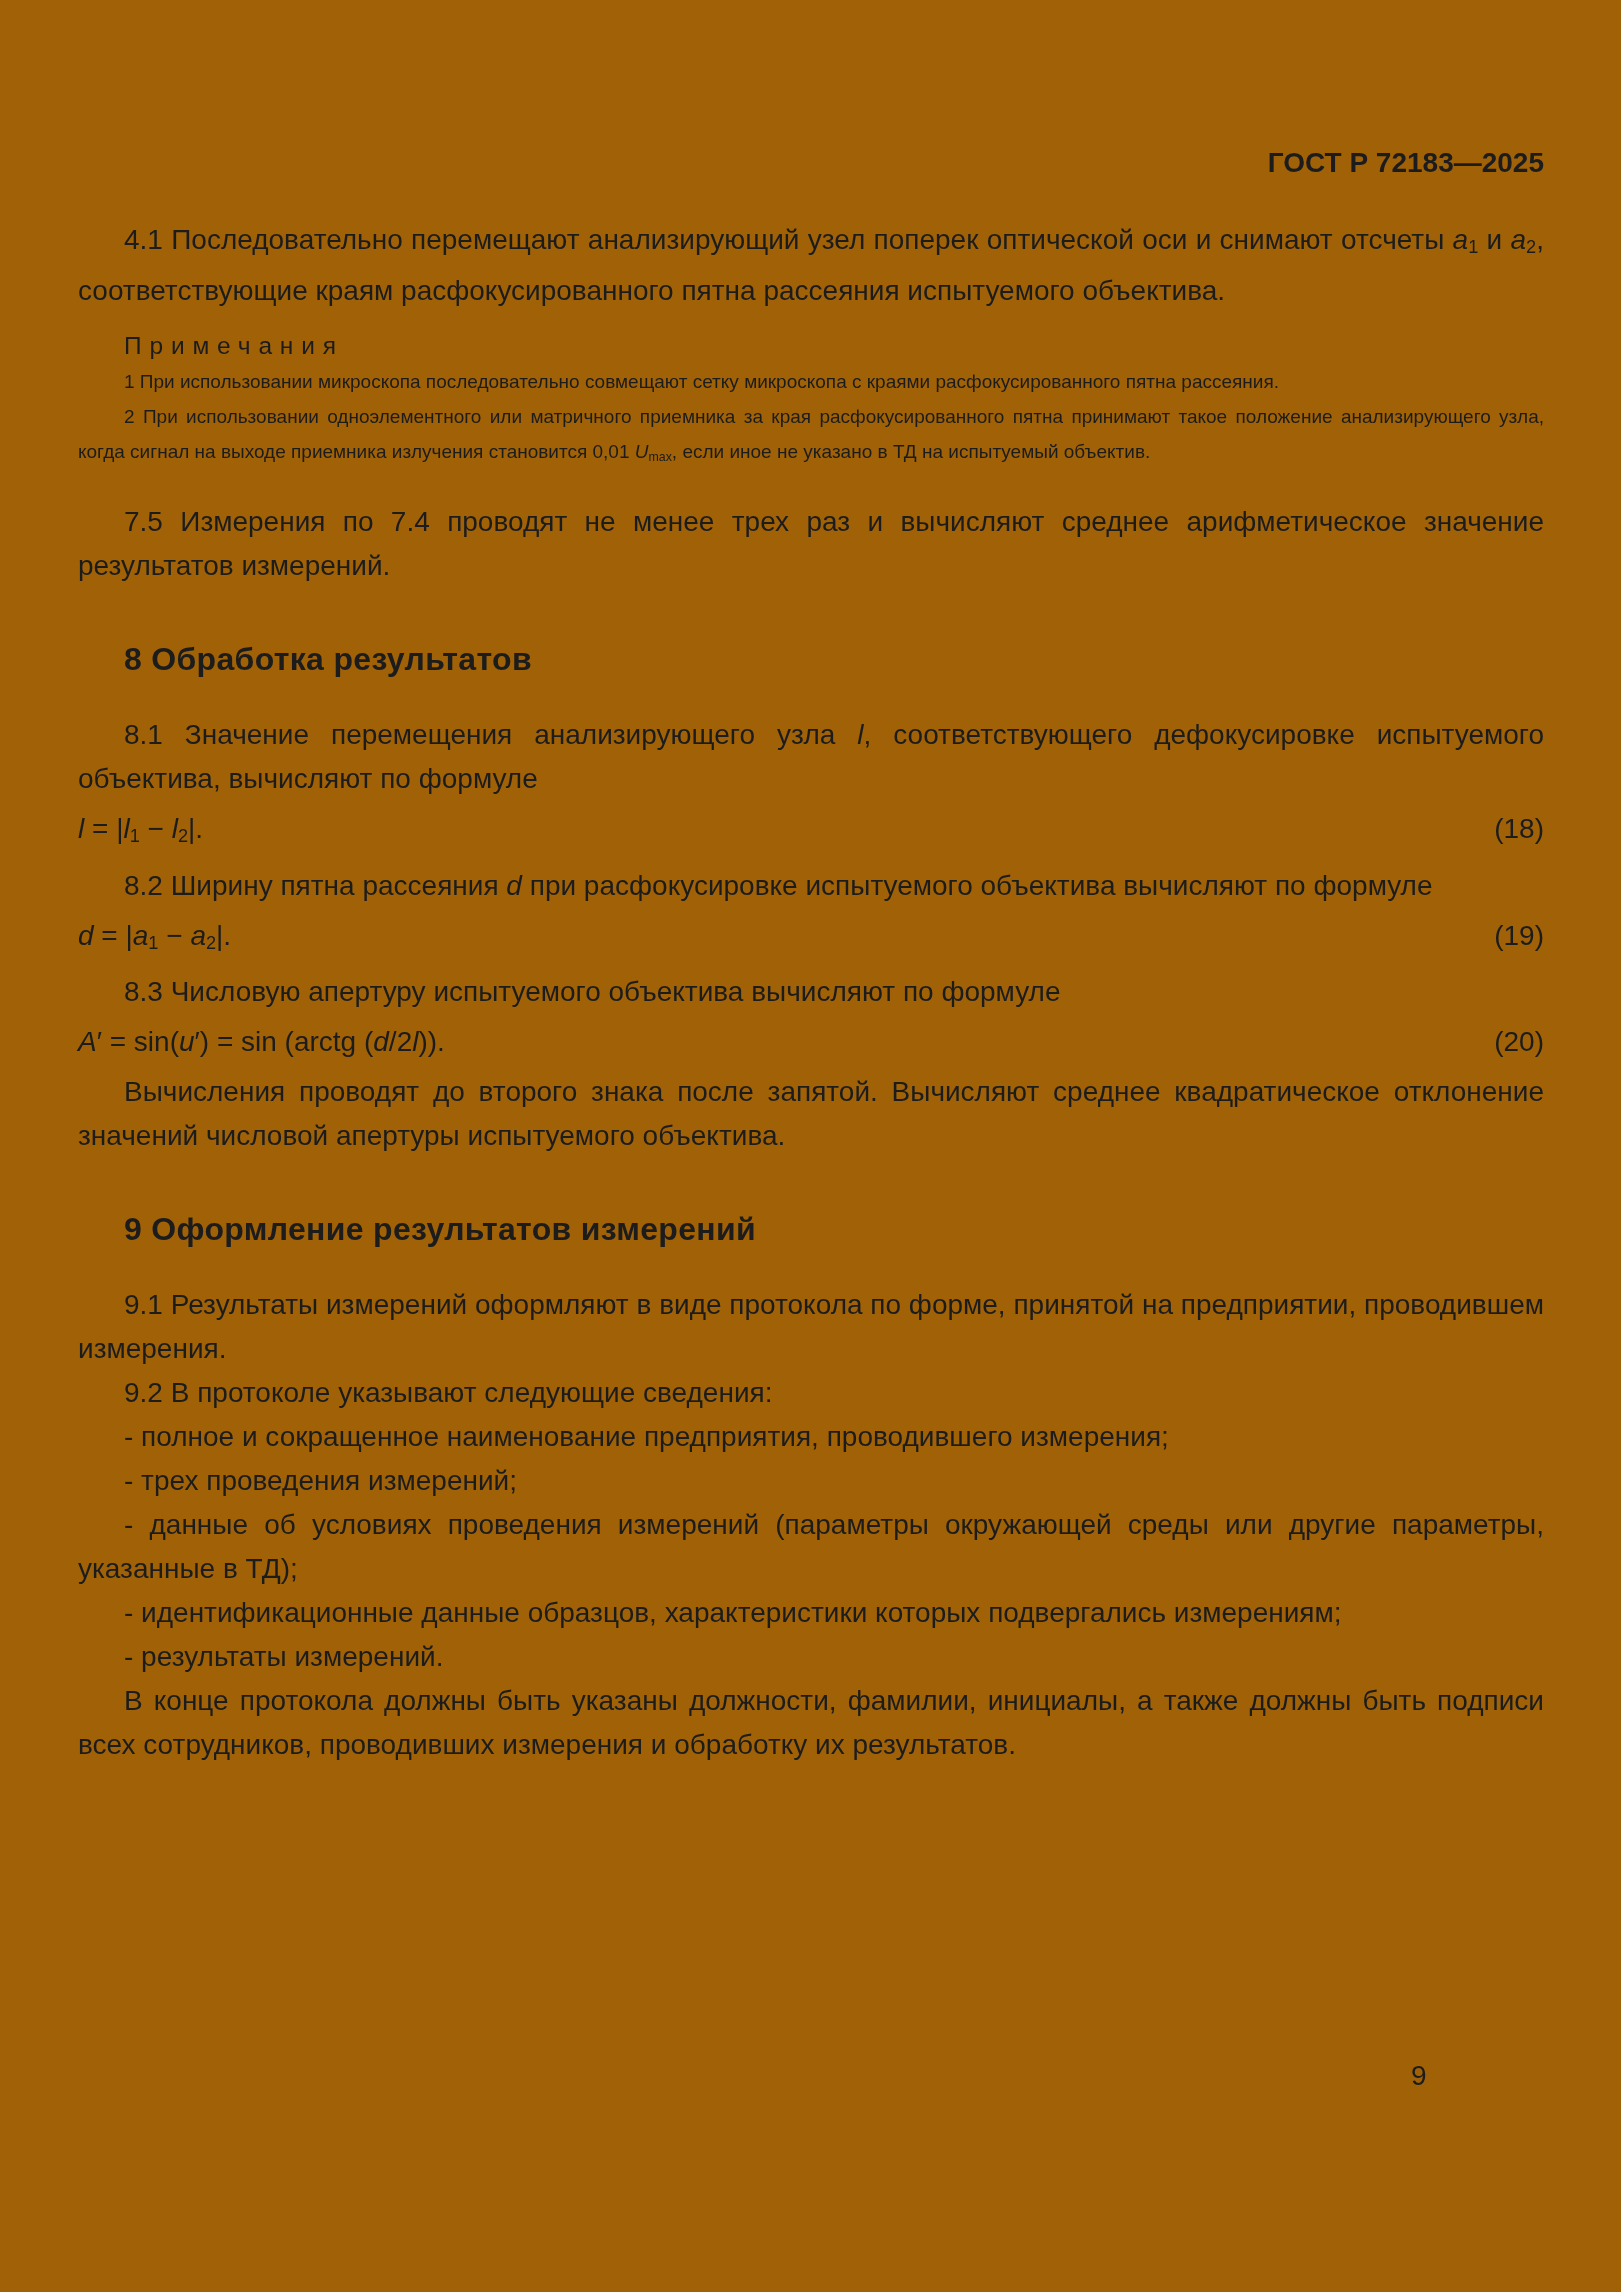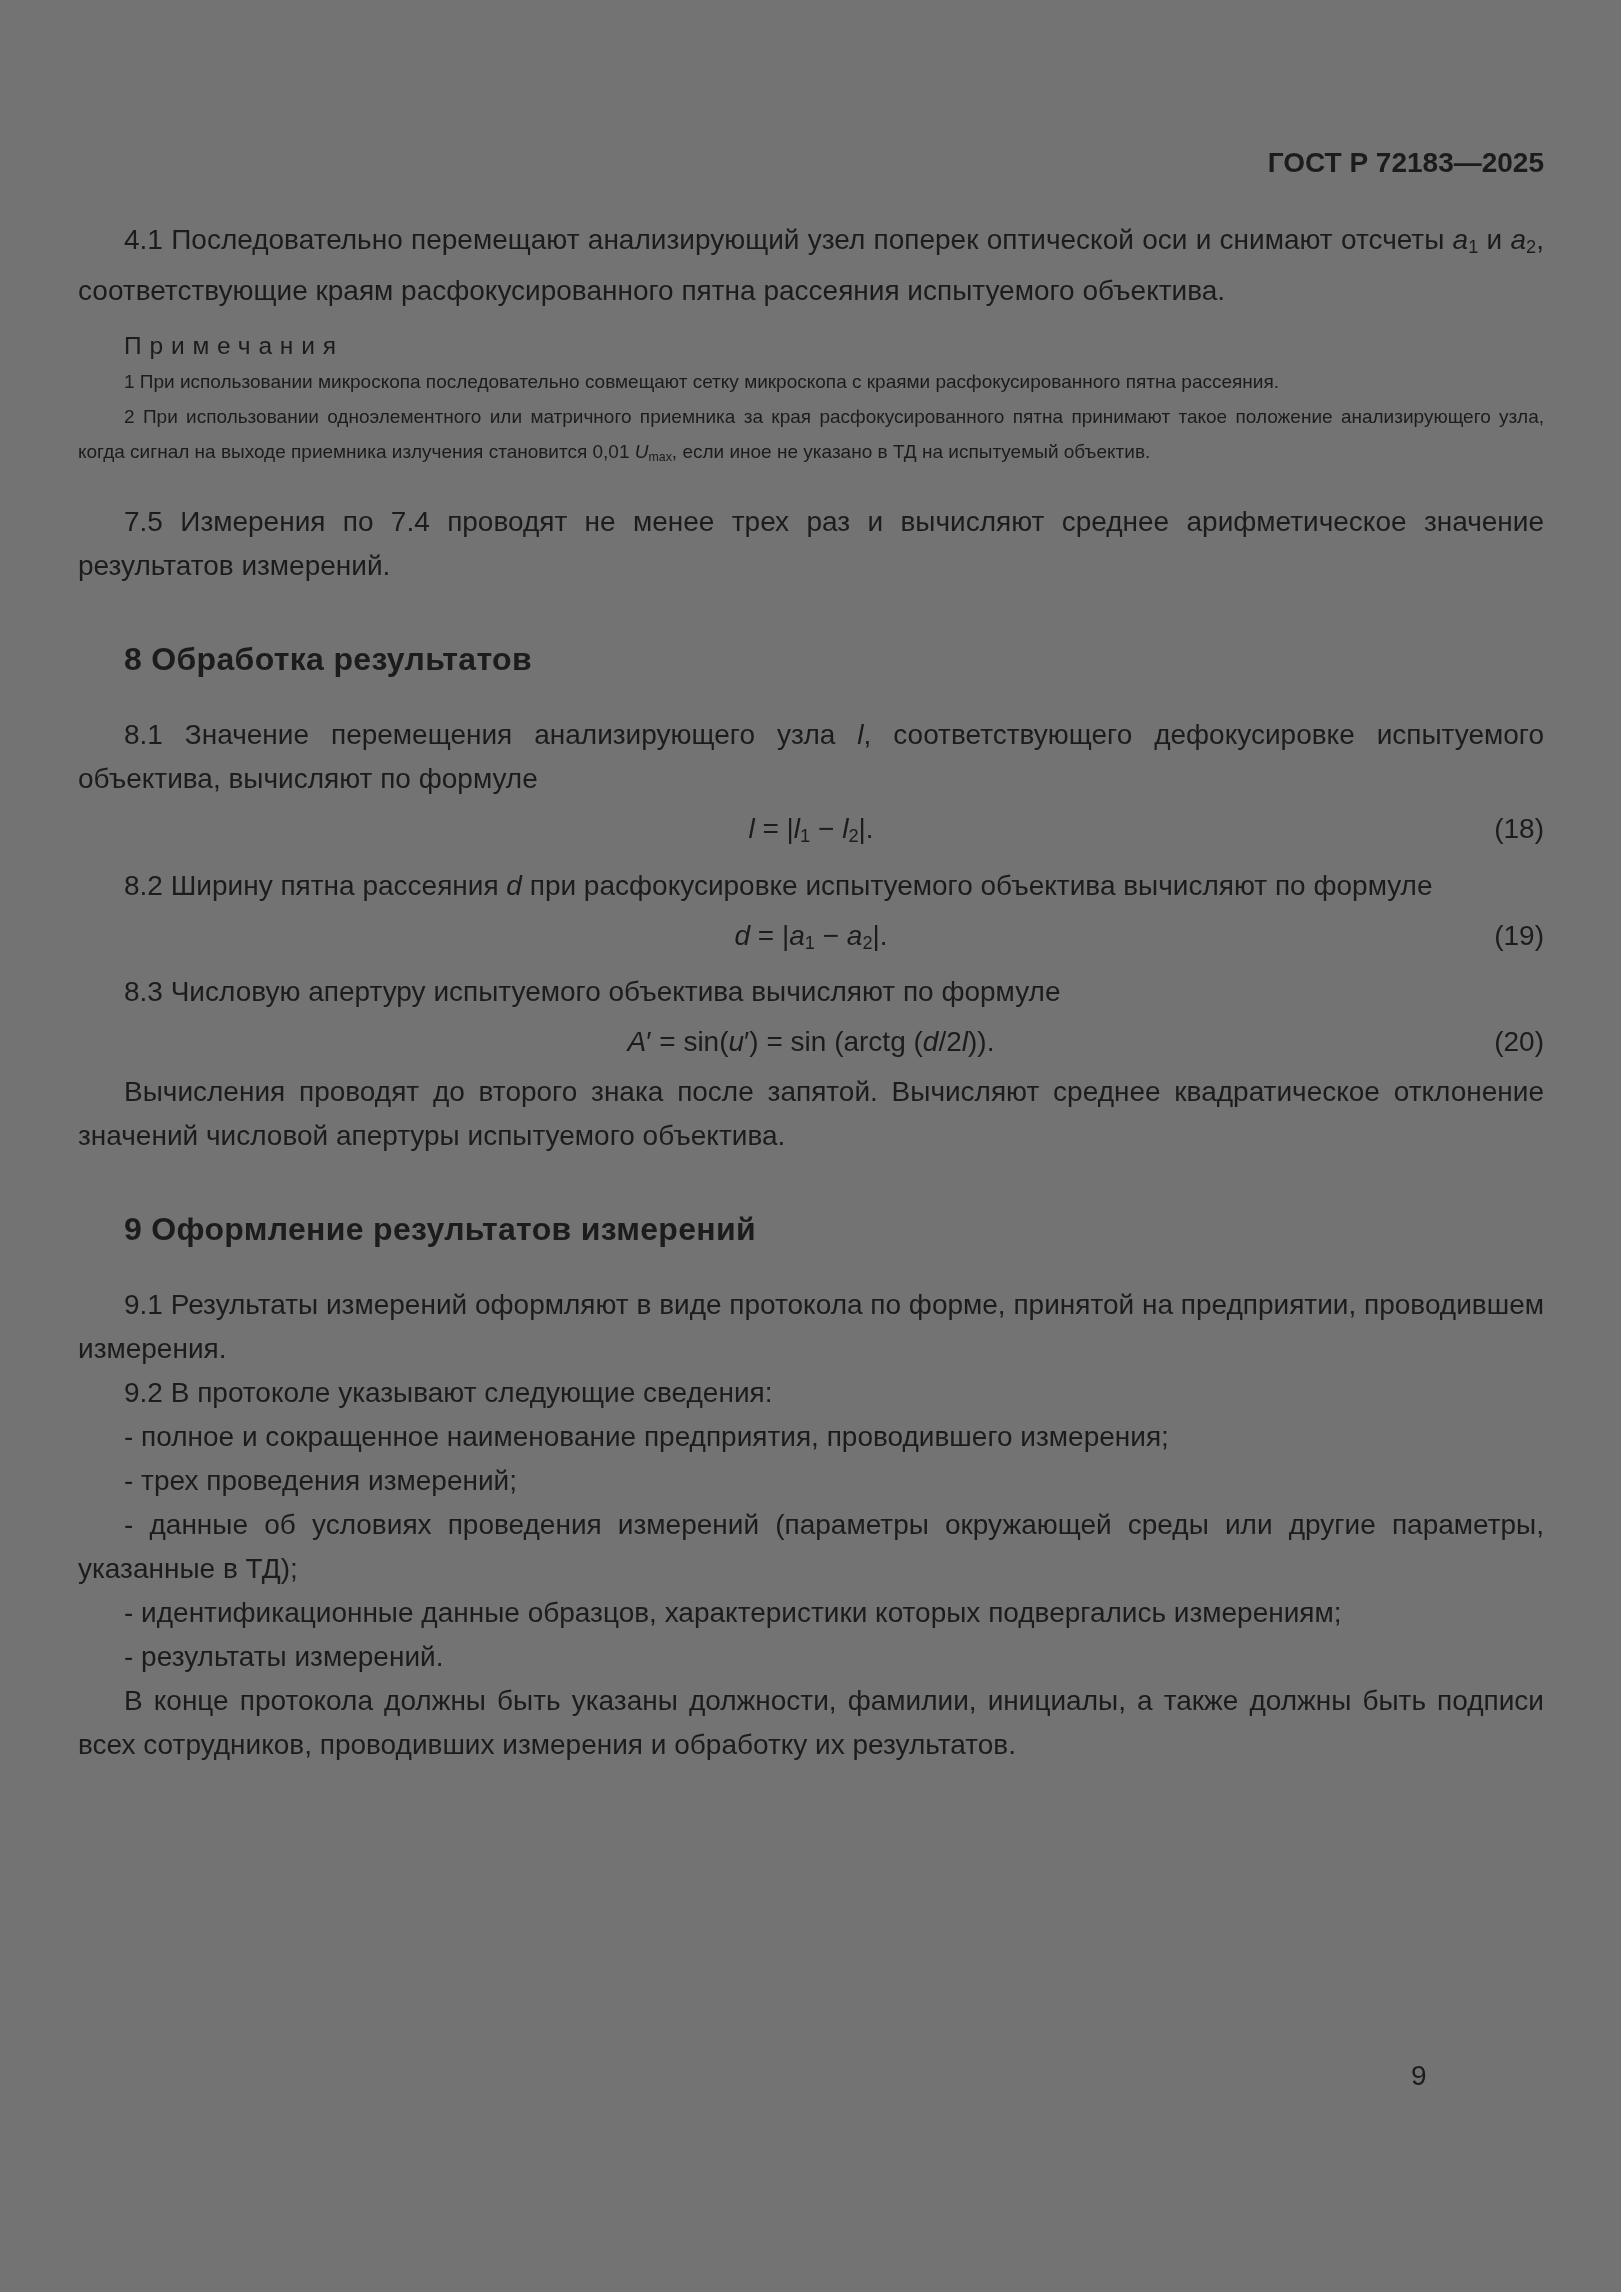--- a/index.html
+++ b/index.html
@@ -1,20 +1,20 @@
 <!DOCTYPE html>
 <html><head>
 <meta charset="utf-8">
 <style>
   html,body{margin:0;padding:0;background:#e8e8e8;}
   .page{
     position:relative;
     width:1621px;height:2293px;
     margin:0 auto;
-    background:#737373;
+    background:#a16207;
     box-sizing:border-box;
     padding:145px 77px 0 78px;
     font-family:"Liberation Sans","DejaVu Sans",sans-serif;
     color:#1c1c1c;
   }
   .doc-header{
     font-size:28px;line-height:36px;font-weight:bold;text-align:right;margin:0;
   }
   p.body{
     font-size:28px;line-height:44px;text-align:justify;margin:0;text-indent:46px;
@@ -26,21 +26,21 @@
   }
   p.note{
     font-size:19px;line-height:35px;text-align:justify;margin:0;text-indent:46px;
   }
   p.after-notes{margin-top:25.5px;}
   h2.sec{
     font-size:32px;line-height:41px;font-weight:bold;
     margin:51px 0 33px 0;text-indent:46px;letter-spacing:0.01em;
   }
   .formula-row{
-    position:relative;font-size:28px;line-height:44px;text-align:center;margin:5.9px 0;
+    position:relative;font-size:28px;line-height:44px;text-align:left;margin:5.9px 0;
   }
   .formula-row .eqnum{position:absolute;right:0;top:0;font-style:normal;margin-left:12px;}
   .it{font-style:italic;}
   .sb{font-size:0.65em;vertical-align:-0.22em;letter-spacing:0;}
   .page-number{
     position:absolute;top:2054px;left:1411px;font-size:28px;line-height:44px;
   }
 </style>
 </head>
 <body>

